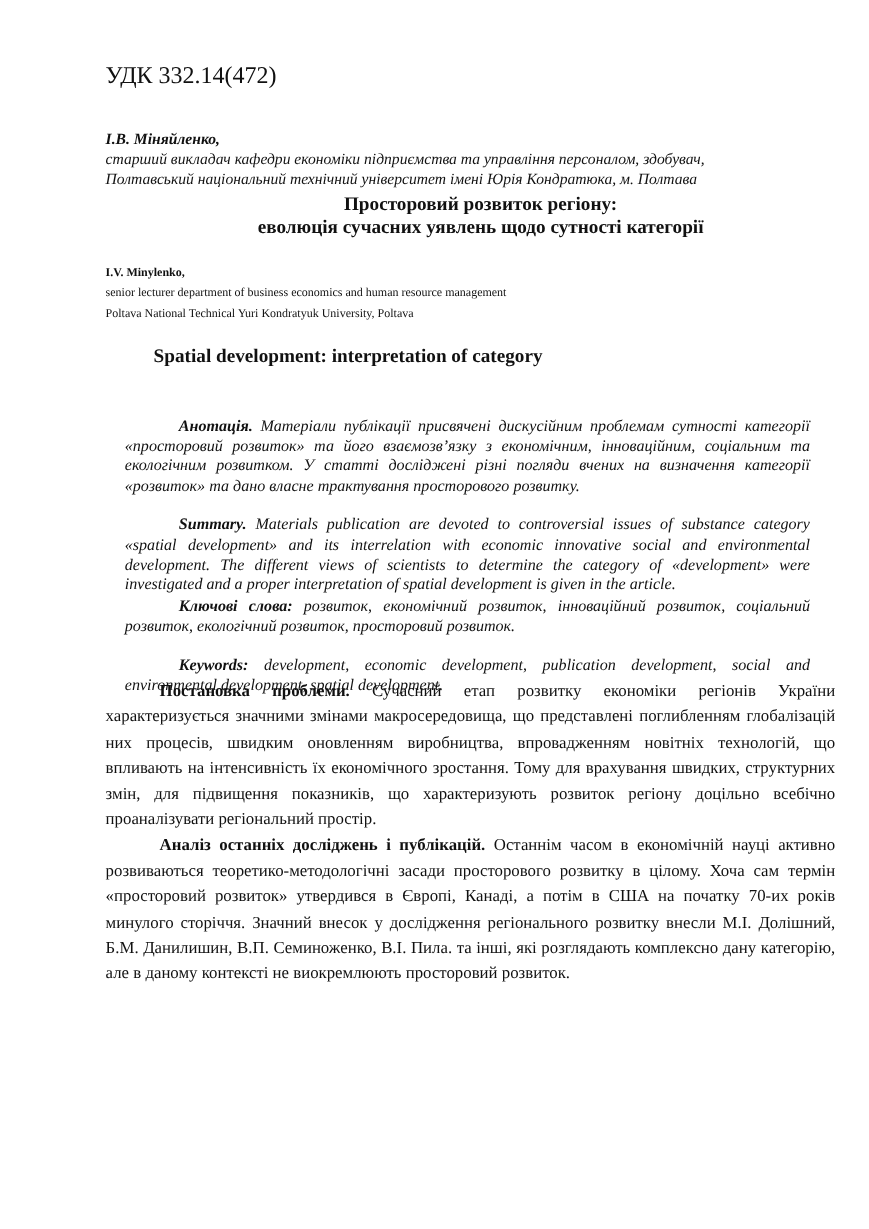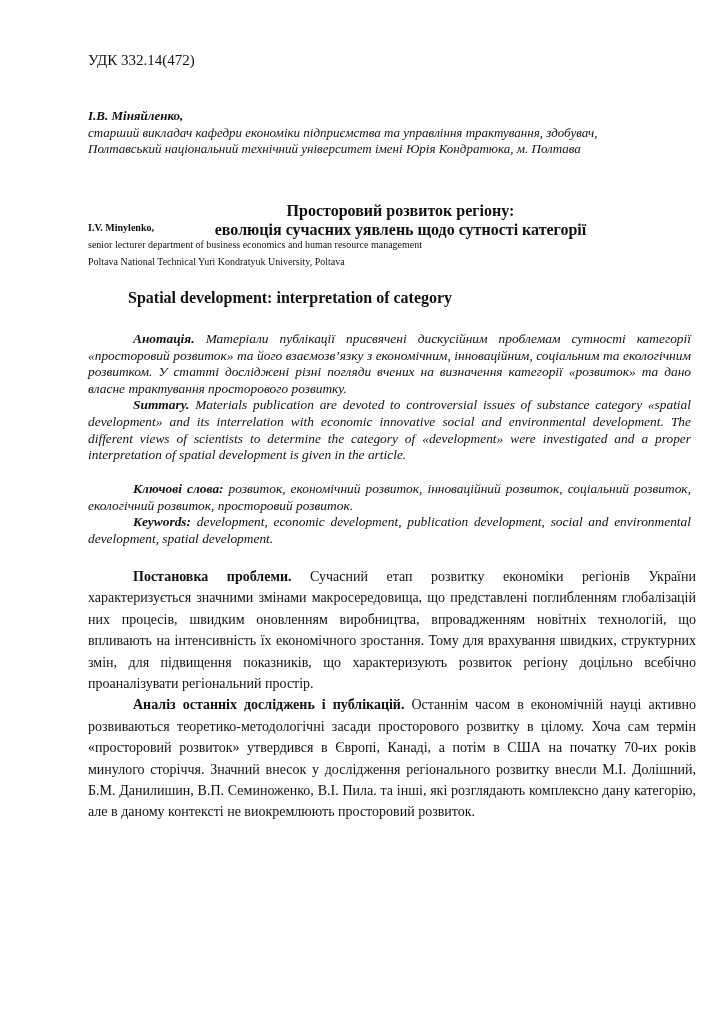--- a/index.html
+++ b/index.html
@@ -1,46 +1,46 @@
 <!DOCTYPE html>
 <html><head>
   <meta charset="utf-8">
   <style>
     html, body { margin: 0; padding: 0; background: #ffffff; }
     body {
       width: 724px; height: 1024px; position: relative; overflow: hidden;
       font-family: "Liberation Serif", serif; color: #111111;
     }
     .page { position: absolute; left: 88px; top: 0; width: 603px; }
-    .udk { position: absolute; top: 52px; left: 0; font-size: 15px; text-align: center; }
+    .udk { position: absolute; top: 52px; left: 0; font-size: 20px; text-align: center; }
     .author-ua { position: absolute; top: 108px; left: 0; font-size: 13px; line-height: 16.5px; font-style: italic; }
     .author-ua .name { font-weight: bold; }
-    .title-ua { position: absolute; top: 161px; left: 0; width: 603px; text-align: center; font-weight: bold; font-size: 16px; line-height: 19px; padding-left: 22px; box-sizing: border-box; margin-top: 40px; }
+    .title-ua { position: absolute; top: 161px; left: 0; width: 603px; text-align: center; font-weight: bold; font-size: 16px; line-height: 19px; padding-left: 22px; box-sizing: border-box; }
     .author-en { position: absolute; top: 219px; left: 0; font-size: 10px; line-height: 17px; }
     .author-en .name { font-weight: bold; }
     .title-en { position: absolute; top: 289px; left: 0; width: 603px; font-weight: bold; font-size: 16px; padding-left: 40px; box-sizing: border-box; }
     .abstract { position: absolute; left: 0; width: 603px; font-style: italic; font-size: 13.4px; line-height: 16.6px; text-align: justify; }
-    .abstract p { margin: 0; text-indent: 45px; }
+    .abstract p { margin: 16px; text-indent: 45px; }
     .abstract .lead { font-weight: bold; }
     .abs1 { top: 331px; }
     .kw { top: 481px; }
     .body-text { position: absolute; top: 566px; left: 0; width: 608px; font-size: 14px; line-height: 21.4px; text-align: justify; }
     .body-text p { margin: 0; text-indent: 45px; }
     .body-text .lead { font-weight: bold; }
   </style>
 </head>
 <body>
 
 <div class="page">
 
   <div class="udk">УДК 332.14(472)</div>
 
   <div class="author-ua">
     <div class="name">І.В. Міняйленко,</div>
-    <div>старший викладач кафедри економіки підприємства та управління трактування, здобувач,</div>
+    <div>старший викладач кафедри економіки підприємства та управління персоналом, здобувач,</div>
     <div>Полтавський національний технічний університет імені Юрія Кондратюка, м. Полтава</div>
   </div>
 
   <div class="title-ua">
     <div>Просторовий розвиток регіону:</div>
     <div>еволюція сучасних уявлень щодо сутності категорії</div>
   </div>
 
   <div class="author-en">
     <div class="name">I.V. Minylenko,</div>

